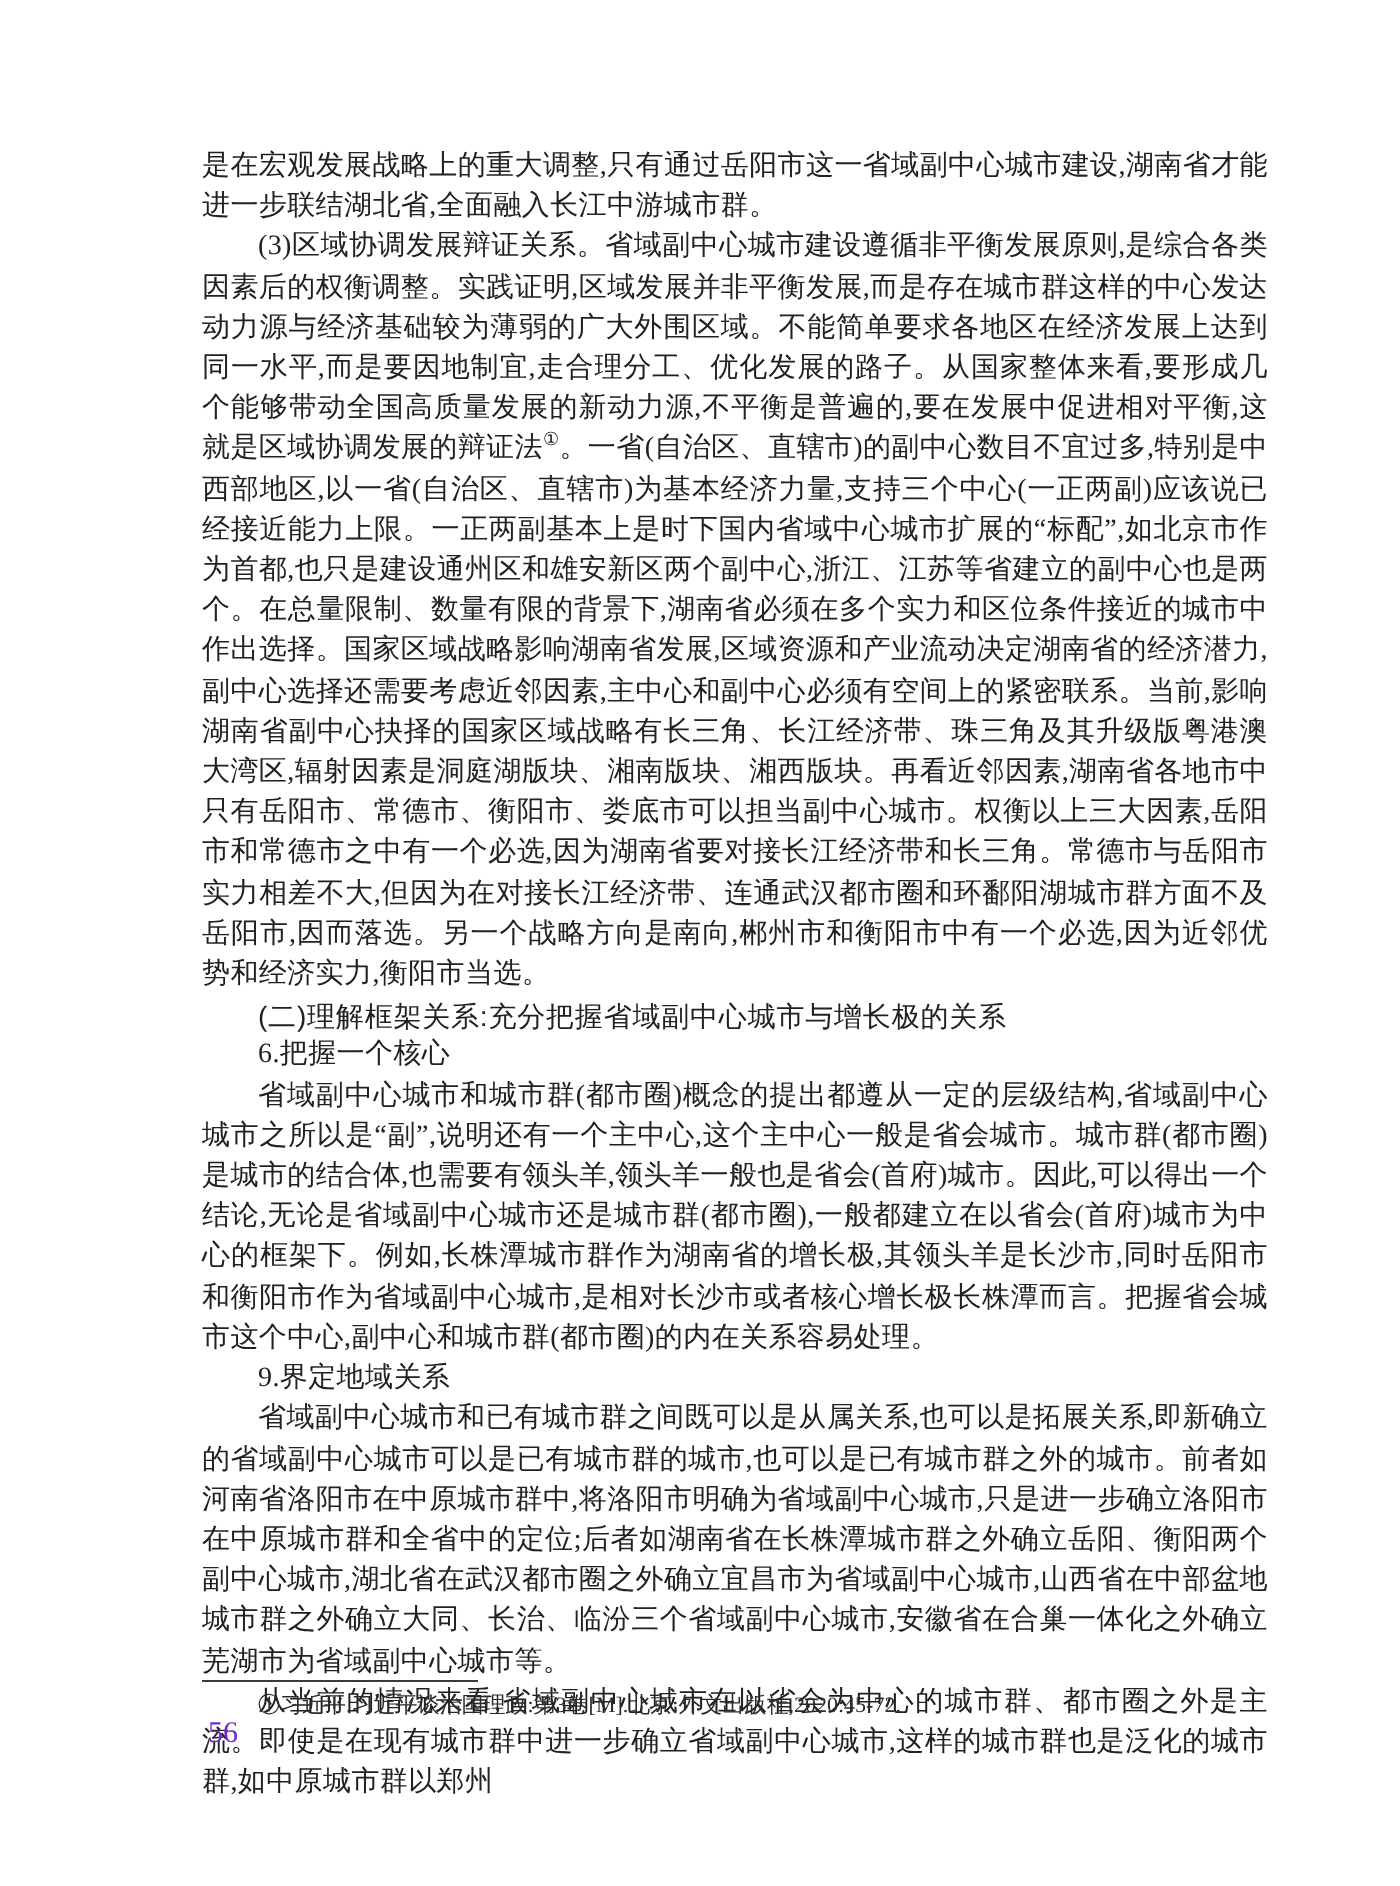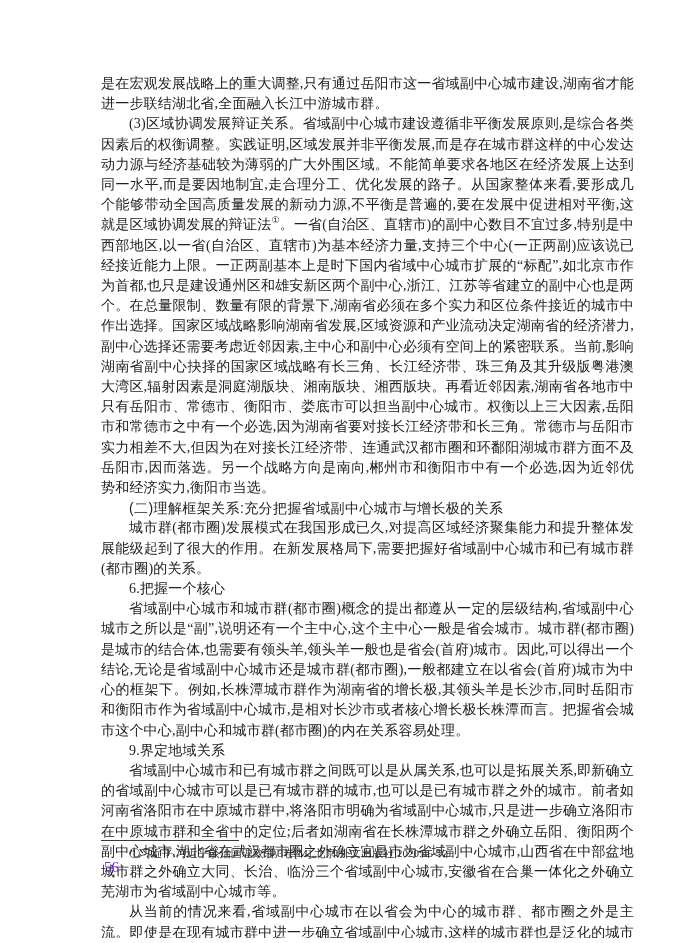--- a/index.html
+++ b/index.html
@@ -79,21 +79,20 @@
 <div class="page">
 
   <div class="body-text">
 
     <p class="continuation">是在宏观发展战略上的重大调整,只有通过岳阳市这一省域副中心城市建设,湖南省才能进一步联结湖北省,全面融入长江中游城市群。</p>
 
     <p><span>(3)区域协调发展辩证关系。省域副中心城市建设遵循非平衡发展原则,是综合各类因素后的权衡调整。实践证明,区域发展并非平衡发展,而是存在城市群这样的中心发达动力源与经济基础较为薄弱的广大外围区域。不能简单要求各地区在经济发展上达到同一水平,而是要因地制宜,走合理分工、优化发展的路子。从国家整体来看,要形成几个能够带动全国高质量发展的新动力源,不平衡是普遍的,要在发展中促进相对平衡,这就是区域协调发展的辩证法</span><sup class="fnref">①</sup><span>。一省(自治区、直辖市)的副中心数目不宜过多,特别是中西部地区,以一省(自治区、直辖市)为基本经济力量,支持三个中心(一正两副)应该说已经接近能力上限。一正两副基本上是时下国内省域中心城市扩展的“标配”,如北京市作为首都,也只是建设通州区和雄安新区两个副中心,浙江、江苏等省建立的副中心也是两个。在总量限制、数量有限的背景下,湖南省必须在多个实力和区位条件接近的城市中作出选择。国家区域战略影响湖南省发展,区域资源和产业流动决定湖南省的经济潜力,副中心选择还需要考虑近邻因素,主中心和副中心必须有空间上的紧密联系。当前,影响湖南省副中心抉择的国家区域战略有长三角、长江经济带、珠三角及其升级版粤港澳大湾区,辐射因素是洞庭湖版块、湘南版块、湘西版块。再看近邻因素,湖南省各地市中只有岳阳市、常德市、衡阳市、娄底市可以担当副中心城市。权衡以上三大因素,岳阳市和常德市之中有一个必选,因为湖南省要对接长江经济带和长三角。常德市与岳阳市实力相差不大,但因为在对接长江经济带、连通武汉都市圈和环鄱阳湖城市群方面不及岳阳市,因而落选。另一个战略方向是南向,郴州市和衡阳市中有一个必选,因为近邻优势和经济实力,衡阳市当选。</span></p>
 
     <p class="section-heading">(二)理解框架关系:充分把握省域副中心城市与增长极的关系</p>
 
-    <p>城市群(都市圈)发展模式在我国形成已久,对提高区域经济聚集能力和提升整体发展能级起到了很大的作用。在新发展格局下,需要把握好省域副中心城市和已有城市群(都市圈)的关系。</p>
 
     <p>6.把握一个核心</p>
 
     <p>省域副中心城市和城市群(都市圈)概念的提出都遵从一定的层级结构,省域副中心城市之所以是“副”,说明还有一个主中心,这个主中心一般是省会城市。城市群(都市圈)是城市的结合体,也需要有领头羊,领头羊一般也是省会(首府)城市。因此,可以得出一个结论,无论是省域副中心城市还是城市群(都市圈),一般都建立在以省会(首府)城市为中心的框架下。例如,长株潭城市群作为湖南省的增长极,其领头羊是长沙市,同时岳阳市和衡阳市作为省域副中心城市,是相对长沙市或者核心增长极长株潭而言。把握省会城市这个中心,副中心和城市群(都市圈)的内在关系容易处理。</p>
 
     <p>9.界定地域关系</p>
 
     <p>省域副中心城市和已有城市群之间既可以是从属关系,也可以是拓展关系,即新确立的省域副中心城市可以是已有城市群的城市,也可以是已有城市群之外的城市。前者如河南省洛阳市在中原城市群中,将洛阳市明确为省域副中心城市,只是进一步确立洛阳市在中原城市群和全省中的定位;后者如湖南省在长株潭城市群之外确立岳阳、衡阳两个副中心城市,湖北省在武汉都市圈之外确立宜昌市为省域副中心城市,山西省在中部盆地城市群之外确立大同、长治、临汾三个省域副中心城市,安徽省在合巢一体化之外确立芜湖市为省域副中心城市等。</p>
 
     <p>从当前的情况来看,省域副中心城市在以省会为中心的城市群、都市圈之外是主流。即使是在现有城市群中进一步确立省域副中心城市,这样的城市群也是泛化的城市群,如中原城市群以郑州</p>

